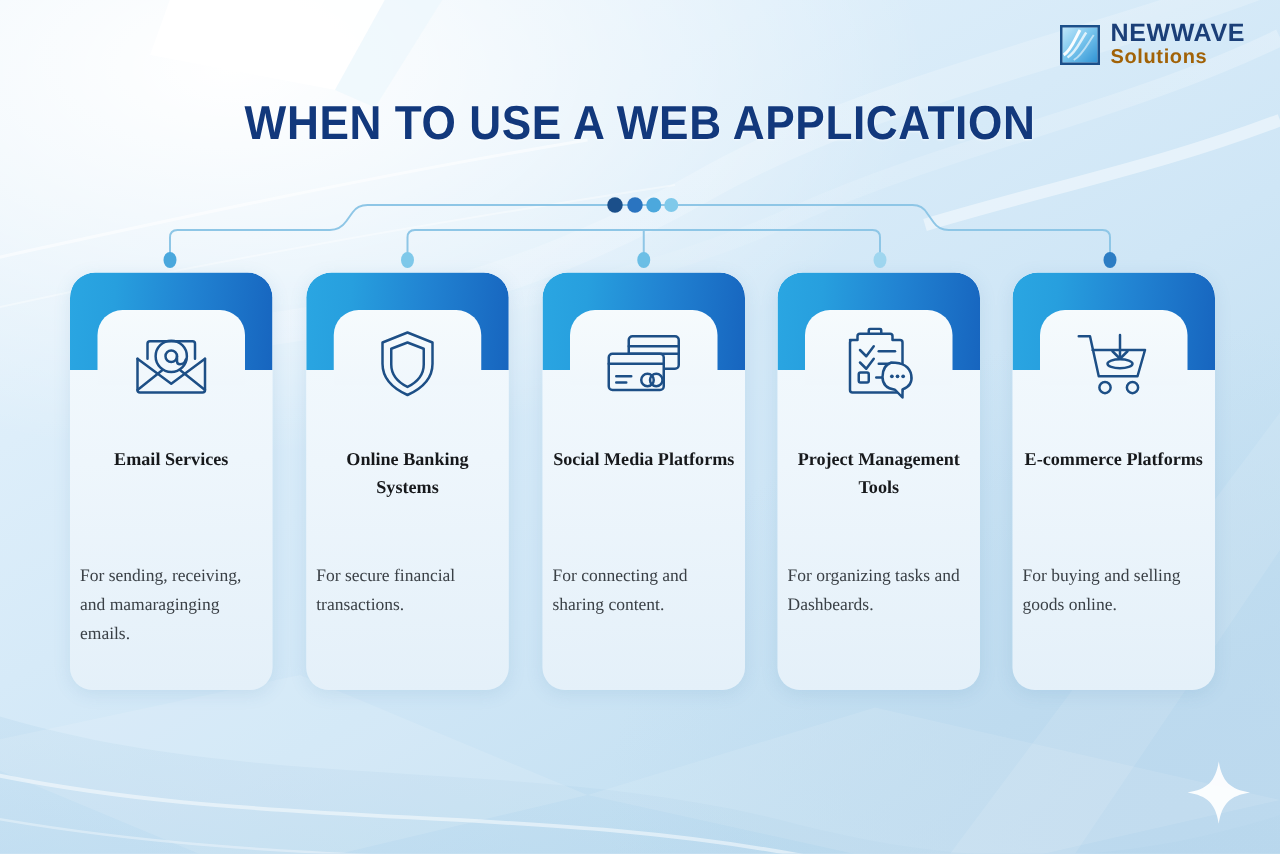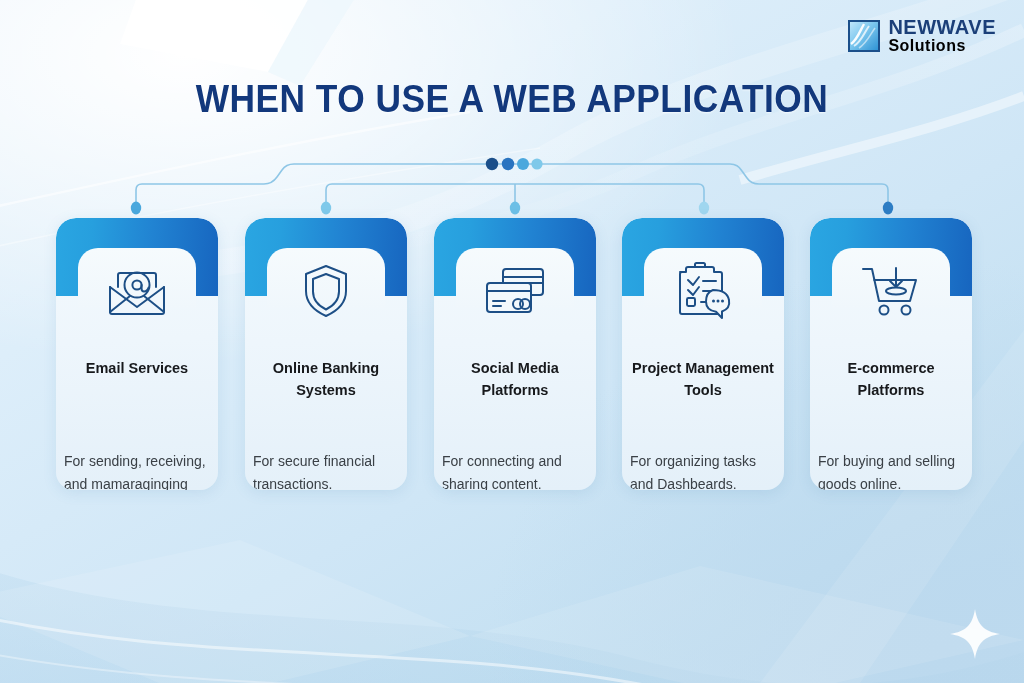--- a/index.html
+++ b/index.html
@@ -19,42 +19,43 @@
       linear-gradient(150deg,#eaf4fb 0%,#ddeefa 28%,#cfe6f6 58%,#c2dff1 82%,#bcd9ee 100%);
   }
   .bg-svg{ position:absolute; inset:0; width:1024px; height:683px; }
 
   
   .logo{ position:absolute; top:17px; right:28px; display:flex; align-items:center; gap:8px;padding-left:19px; }
   .logo-mark{ width:32px; height:32px; border:2px solid #1b4f8a; background:linear-gradient(135deg,#bfe6fa 0%,#7cc7ee 45%,#2f93d4 100%); position:relative; overflow:hidden; }
   .logo-mark svg{ position:absolute; left:0; top:0; }
   .logo-txt{ line-height:1; }
   .logo-top{ font-size:20px; font-weight:bold; letter-spacing:.5px; color:#1b3f78; }
-  .logo-sub{ font-size:16px; font-weight:bold; letter-spacing:.5px; color:#000000; margin-top:1px; }
+  .logo-sub{ font-size:16px; font-weight:bold; letter-spacing:.5px; color:#a16207; margin-top:1px; }
 
   
   .title{
     position:absolute; top:78px; left:0; width:1024px; text-align:center;
     font-size:38px; font-weight:bold; letter-spacing:.5px;
     color:#12387c; font-family:"Liberation Sans", sans-serif;
     transform:scaleX(.93); transform-origin:center;
     text-shadow:0 1px 2px rgba(255,255,255,.7);
   }
 
   
   .connectors{ position:absolute; left:0; top:140px; width:1024px; height:78px; }
 
   
   .cards{ position:absolute; left:0; top:218px; width:1024px; height:388px; }
   .card{
-    position:absolute; top:0; width:162px; height:272px;
+    position:absolute; top:0; width:162px; height:334px;
     border-radius:20px 20px 18px 18px;
     overflow:hidden;
     background:linear-gradient(178deg,#f4fafd 0%,#eef6fc 45%,#e4f0f9 100%);
     box-shadow:0 3px 14px rgba(70,130,180,.13);
+    font-family:Liberation Serif, serif;
   }
   .card-band{
     position:absolute; left:0; top:0; width:100%; height:78px;
     border-radius:20px 20px 0 0;
     background:linear-gradient(95deg,#2aa6e2 0%,#279fde 22%,#2183d2 58%,#1765bf 100%);
   }
   .card-notch{
     position:absolute; left:22px; top:30px; width:118px; height:60px;
     border-radius:20px 20px 0 0;
     background:linear-gradient(180deg,#f6fbfd 0%,#f0f7fc 100%);

